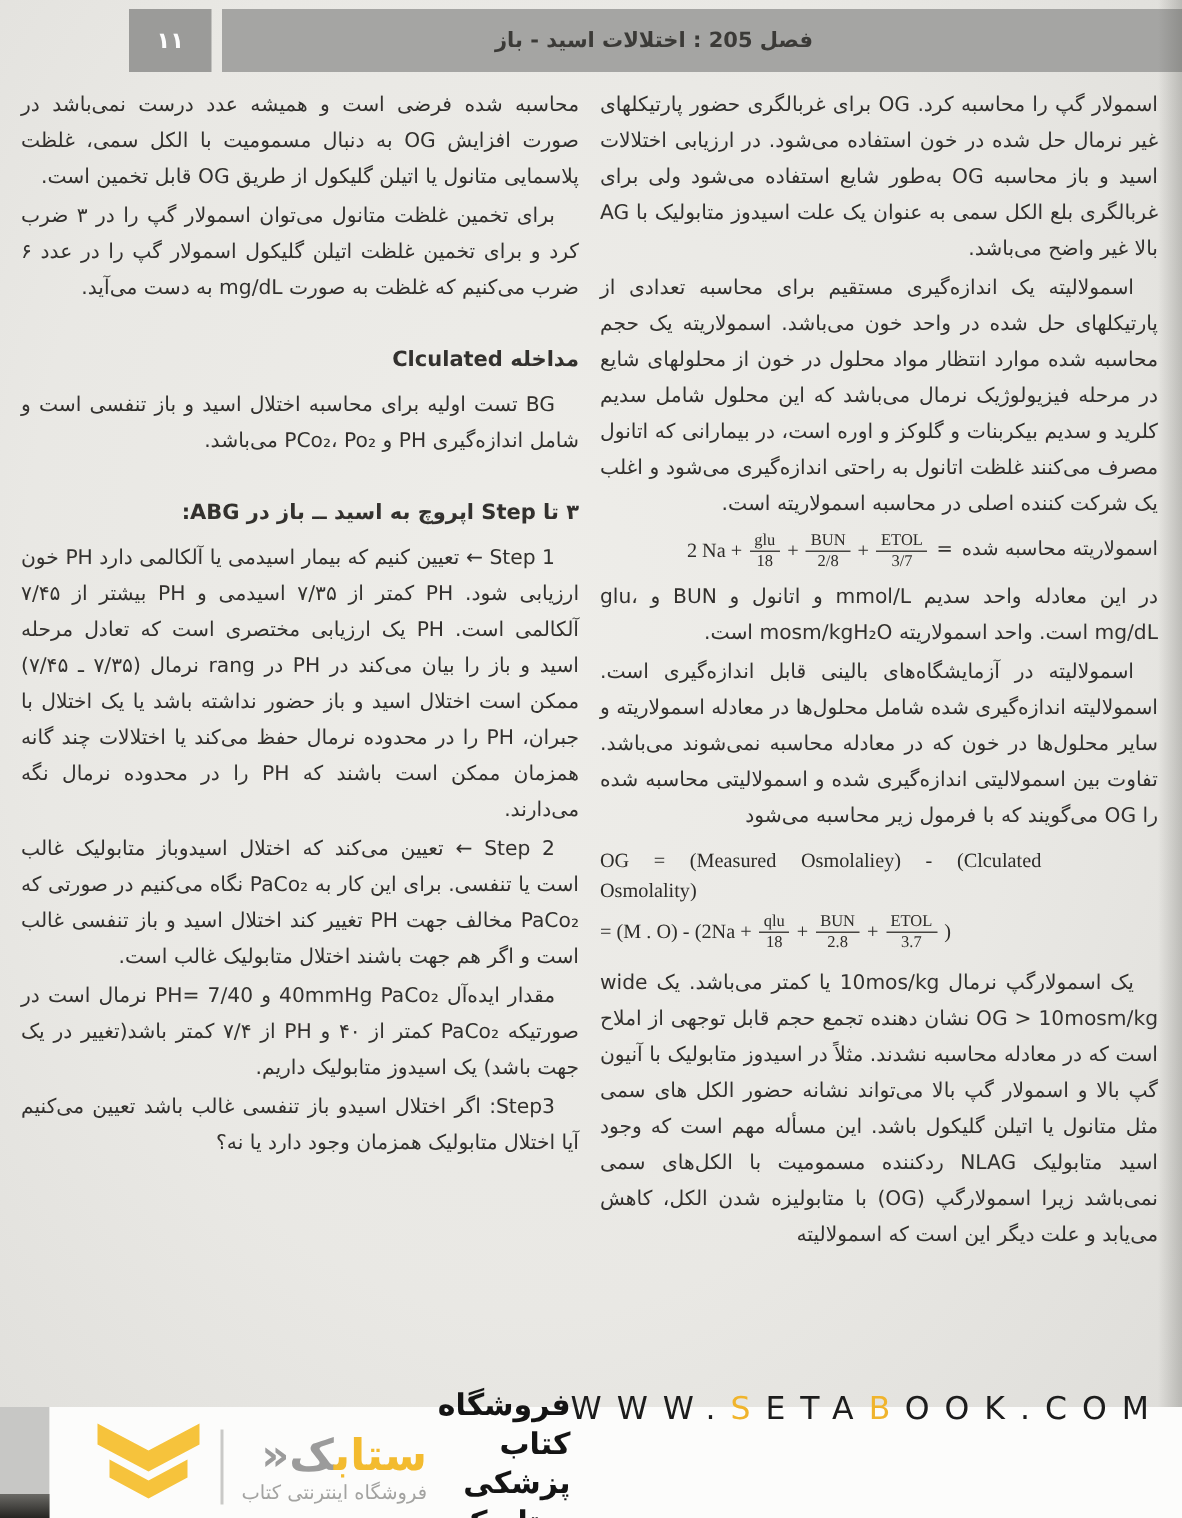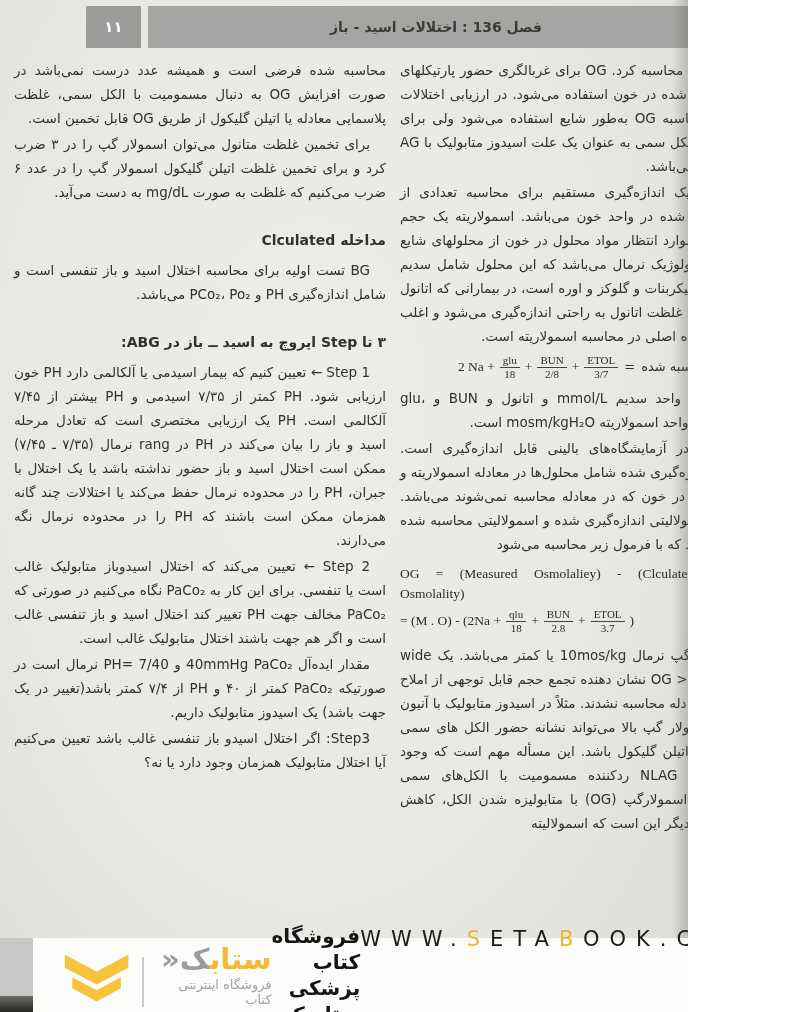--- a/index.html
+++ b/index.html
@@ -1,17 +1,17 @@
 <!DOCTYPE html>
 <html lang="fa"><head>
 <meta charset="utf-8">
 <style>
   html,body{margin:0;padding:0;}
   .canvas{
-    position:relative;width:688px;height:1012px;overflow:hidden;
+    position:relative;width:788px;height:1012px;overflow:hidden;
     background: radial-gradient(ellipse at 45% 40%, #eeede9 0%, #e9e8e4 55%, #dddcd8 100%);
     font-family:"DejaVu Sans", sans-serif;
     color:#33312e;
   }
   
   .pagenum-box{
     position:absolute;left:86px;top:6px;width:55px;height:42px;
     background:#9b9b99;color:#fdfdfd;display:flex;align-items:center;justify-content:center;
     font-size:15px;font-weight:bold;
   }
@@ -74,21 +74,21 @@
   .site-url{font-size:21px;font-weight:normal;letter-spacing:10px;color:#1c1c1c;margin-top:4px;font-family:"DejaVu Sans", sans-serif;}
   .site-url .accent{color:#f0b42c;}
 </style>
 </head>
 <body>
 
 <div class="canvas">
 
   <div class="pagenum-box">۱۱</div>
   <div class="title-bar">
-    <span class="chapter">فصل 136 : اختلالات اسید - باز</span>
+    <span class="chapter">فصل 205 : اختلالات اسید - باز</span>
   </div>
 
   <div class="col col-right">
     <p class="para">اسمولار گپ را محاسبه کرد. OG برای غربالگری حضور پارتیکلهای غیر نرمال حل شده در خون استفاده می‌شود. در ارزیابی اختلالات اسید و باز محاسبه OG به‌طور شایع استفاده می‌شود ولی برای غربالگری بلع الکل سمی به عنوان یک علت اسیدوز متابولیک با AG بالا غیر واضح می‌باشد.</p>
     <p class="para indent">اسمولالیته یک اندازه‌گیری مستقیم برای محاسبه تعدادی از پارتیکلهای حل شده در واحد خون می‌باشد. اسمولاریته یک حجم محاسبه شده موارد انتظار مواد محلول در خون از محلولهای شایع در مرحله فیزیولوژیک نرمال می‌باشد که این محلول شامل سدیم کلرید و سدیم بیکربنات و گلوکز و اوره است، در بیمارانی که اتانول مصرف می‌کنند غلظت اتانول به راحتی اندازه‌گیری می‌شود و اغلب یک شرکت کننده اصلی در محاسبه اسمولاریته است.</p>
 
     <div class="formula1">
       <span class="flabel">اسمولاریته محاسبه شده</span>
       <span class="flabel">=</span>
       <span class="math">
@@ -133,21 +133,21 @@
           <span class="den">3.7</span>
         </span>
         <span>)</span>
       </div>
     </div>
 
     <p class="para indent">یک اسمولارگپ نرمال 10mos/kg یا کمتر می‌باشد. یک wide OG &gt; 10mosm/kg نشان دهنده تجمع حجم قابل توجهی از املاح است که در معادله محاسبه نشدند. مثلاً در اسیدوز متابولیک با آنیون گپ بالا و اسمولار گپ بالا می‌تواند نشانه حضور الکل های سمی مثل متانول یا اتیلن گلیکول باشد. این مسأله مهم است که وجود اسید متابولیک NLAG ردکننده مسمومیت با الکل‌های سمی نمی‌باشد زیرا اسمولارگپ (OG) با متابولیزه شدن الکل، کاهش می‌یابد و علت دیگر این است که اسمولالیته</p>
   </div>
 
   <div class="col col-left">
-    <p class="para">محاسبه شده فرضی است و همیشه عدد درست نمی‌باشد در صورت افزایش OG به دنبال مسمومیت با الکل سمی، غلظت پلاسمایی معادله یا اتیلن گلیکول از طریق OG قابل تخمین است.</p>
+    <p class="para">محاسبه شده فرضی است و همیشه عدد درست نمی‌باشد در صورت افزایش OG به دنبال مسمومیت با الکل سمی، غلظت پلاسمایی متانول یا اتیلن گلیکول از طریق OG قابل تخمین است.</p>
     <p class="para indent">برای تخمین غلظت متانول می‌توان اسمولار گپ را در ۳ ضرب کرد و برای تخمین غلظت اتیلن گلیکول اسمولار گپ را در عدد ۶ ضرب می‌کنیم که غلظت به صورت mg/dL به دست می‌آید.</p>
     <h3 class="h-bold">مداخله Clculated</h3>
     <p class="para indent">BG تست اولیه برای محاسبه اختلال اسید و باز تنفسی است و شامل اندازه‌گیری PH و PCo₂، Po₂ می‌باشد.</p>
     <h3 class="h-bold">۳ تا Step اپروچ به اسید ــ باز در ABG:</h3>
     <p class="para indent">Step 1 ← تعیین کنیم که بیمار اسیدمی یا آلکالمی دارد PH خون ارزیابی شود. PH کمتر از ۷/۳۵ اسیدمی و PH بیشتر از ۷/۴۵ آلکالمی است. PH یک ارزیابی مختصری است که تعادل مرحله اسید و باز را بیان می‌کند در PH در rang نرمال (۷/۳۵ ـ ۷/۴۵) ممکن است اختلال اسید و باز حضور نداشته باشد یا یک اختلال با جبران، PH را در محدوده نرمال حفظ می‌کند یا اختلالات چند گانه همزمان ممکن است باشند که PH را در محدوده نرمال نگه می‌دارند.</p>
     <p class="para indent">Step 2 ← تعیین می‌کند که اختلال اسیدوباز متابولیک غالب است یا تنفسی. برای این کار به PaCo₂ نگاه می‌کنیم در صورتی که PaCo₂ مخالف جهت PH تغییر کند اختلال اسید و باز تنفسی غالب است و اگر هم جهت باشند اختلال متابولیک غالب است.</p>
     <p class="para indent">مقدار ایده‌آل 40mmHg PaCo₂ و PH= 7/40 نرمال است در صورتیکه PaCo₂ کمتر از ۴۰ و PH از ۷/۴ کمتر باشد(تغییر در یک جهت باشد) یک اسیدوز متابولیک داریم.</p>
     <p class="para indent">Step3: اگر اختلال اسیدو باز تنفسی غالب باشد تعیین می‌کنیم آیا اختلال متابولیک همزمان وجود دارد یا نه؟</p>
   </div>
 

